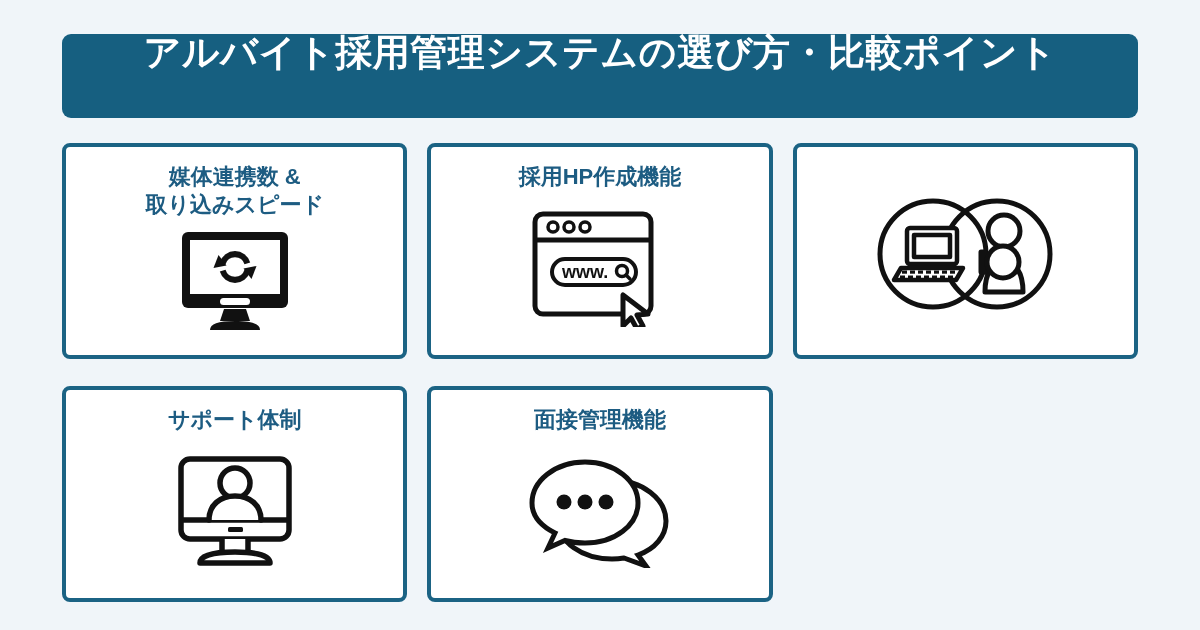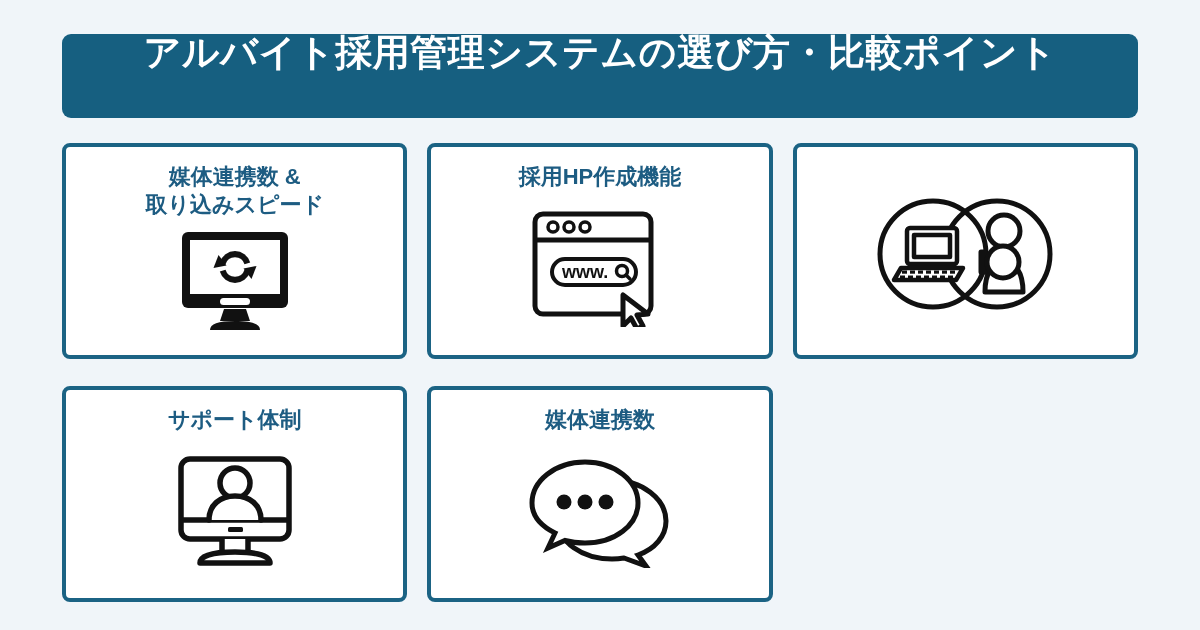--- a/index.html
+++ b/index.html
@@ -206,21 +206,21 @@
           <rect x="52" y="72" width="15" height="5" rx="1.5" fill="#111111"></rect>
 
           <path d="M46 84 L46 99 L72 99 L72 84" fill="#ffffff" stroke="#111111" stroke-width="5.5" stroke-linejoin="round"></path>
 
           <path d="M24 108 C24 101 36 97 59 97 C82 97 94 101 94 108 Z" fill="#ffffff" stroke="#111111" stroke-width="5.5" stroke-linejoin="round"></path>
         </svg>
       </div>
     </div>
 
     <div class="card">
-      <div class="card-title">媒体連携数</div>
+      <div class="card-title">面接管理機能</div>
       <div class="card-icon">
         <svg width="148" height="114" viewBox="0 0 148 114" aria-hidden="true">
 
           <path d="M86 26 C116 26 140 45 140 67 C140 82 129 95 112 101
                    L120 112 L98 104
                    C94 104.7 90 105 86 105
                    C56 105 32 88 32 66 C32 44 56 26 86 26 Z" fill="#ffffff" stroke="#111111" stroke-width="5"></path>
 
           <path d="M59 8 C89 8 112 27 112 49 C112 71 89 89 59 89
                    C52 89 45 88.2 39 86.5

